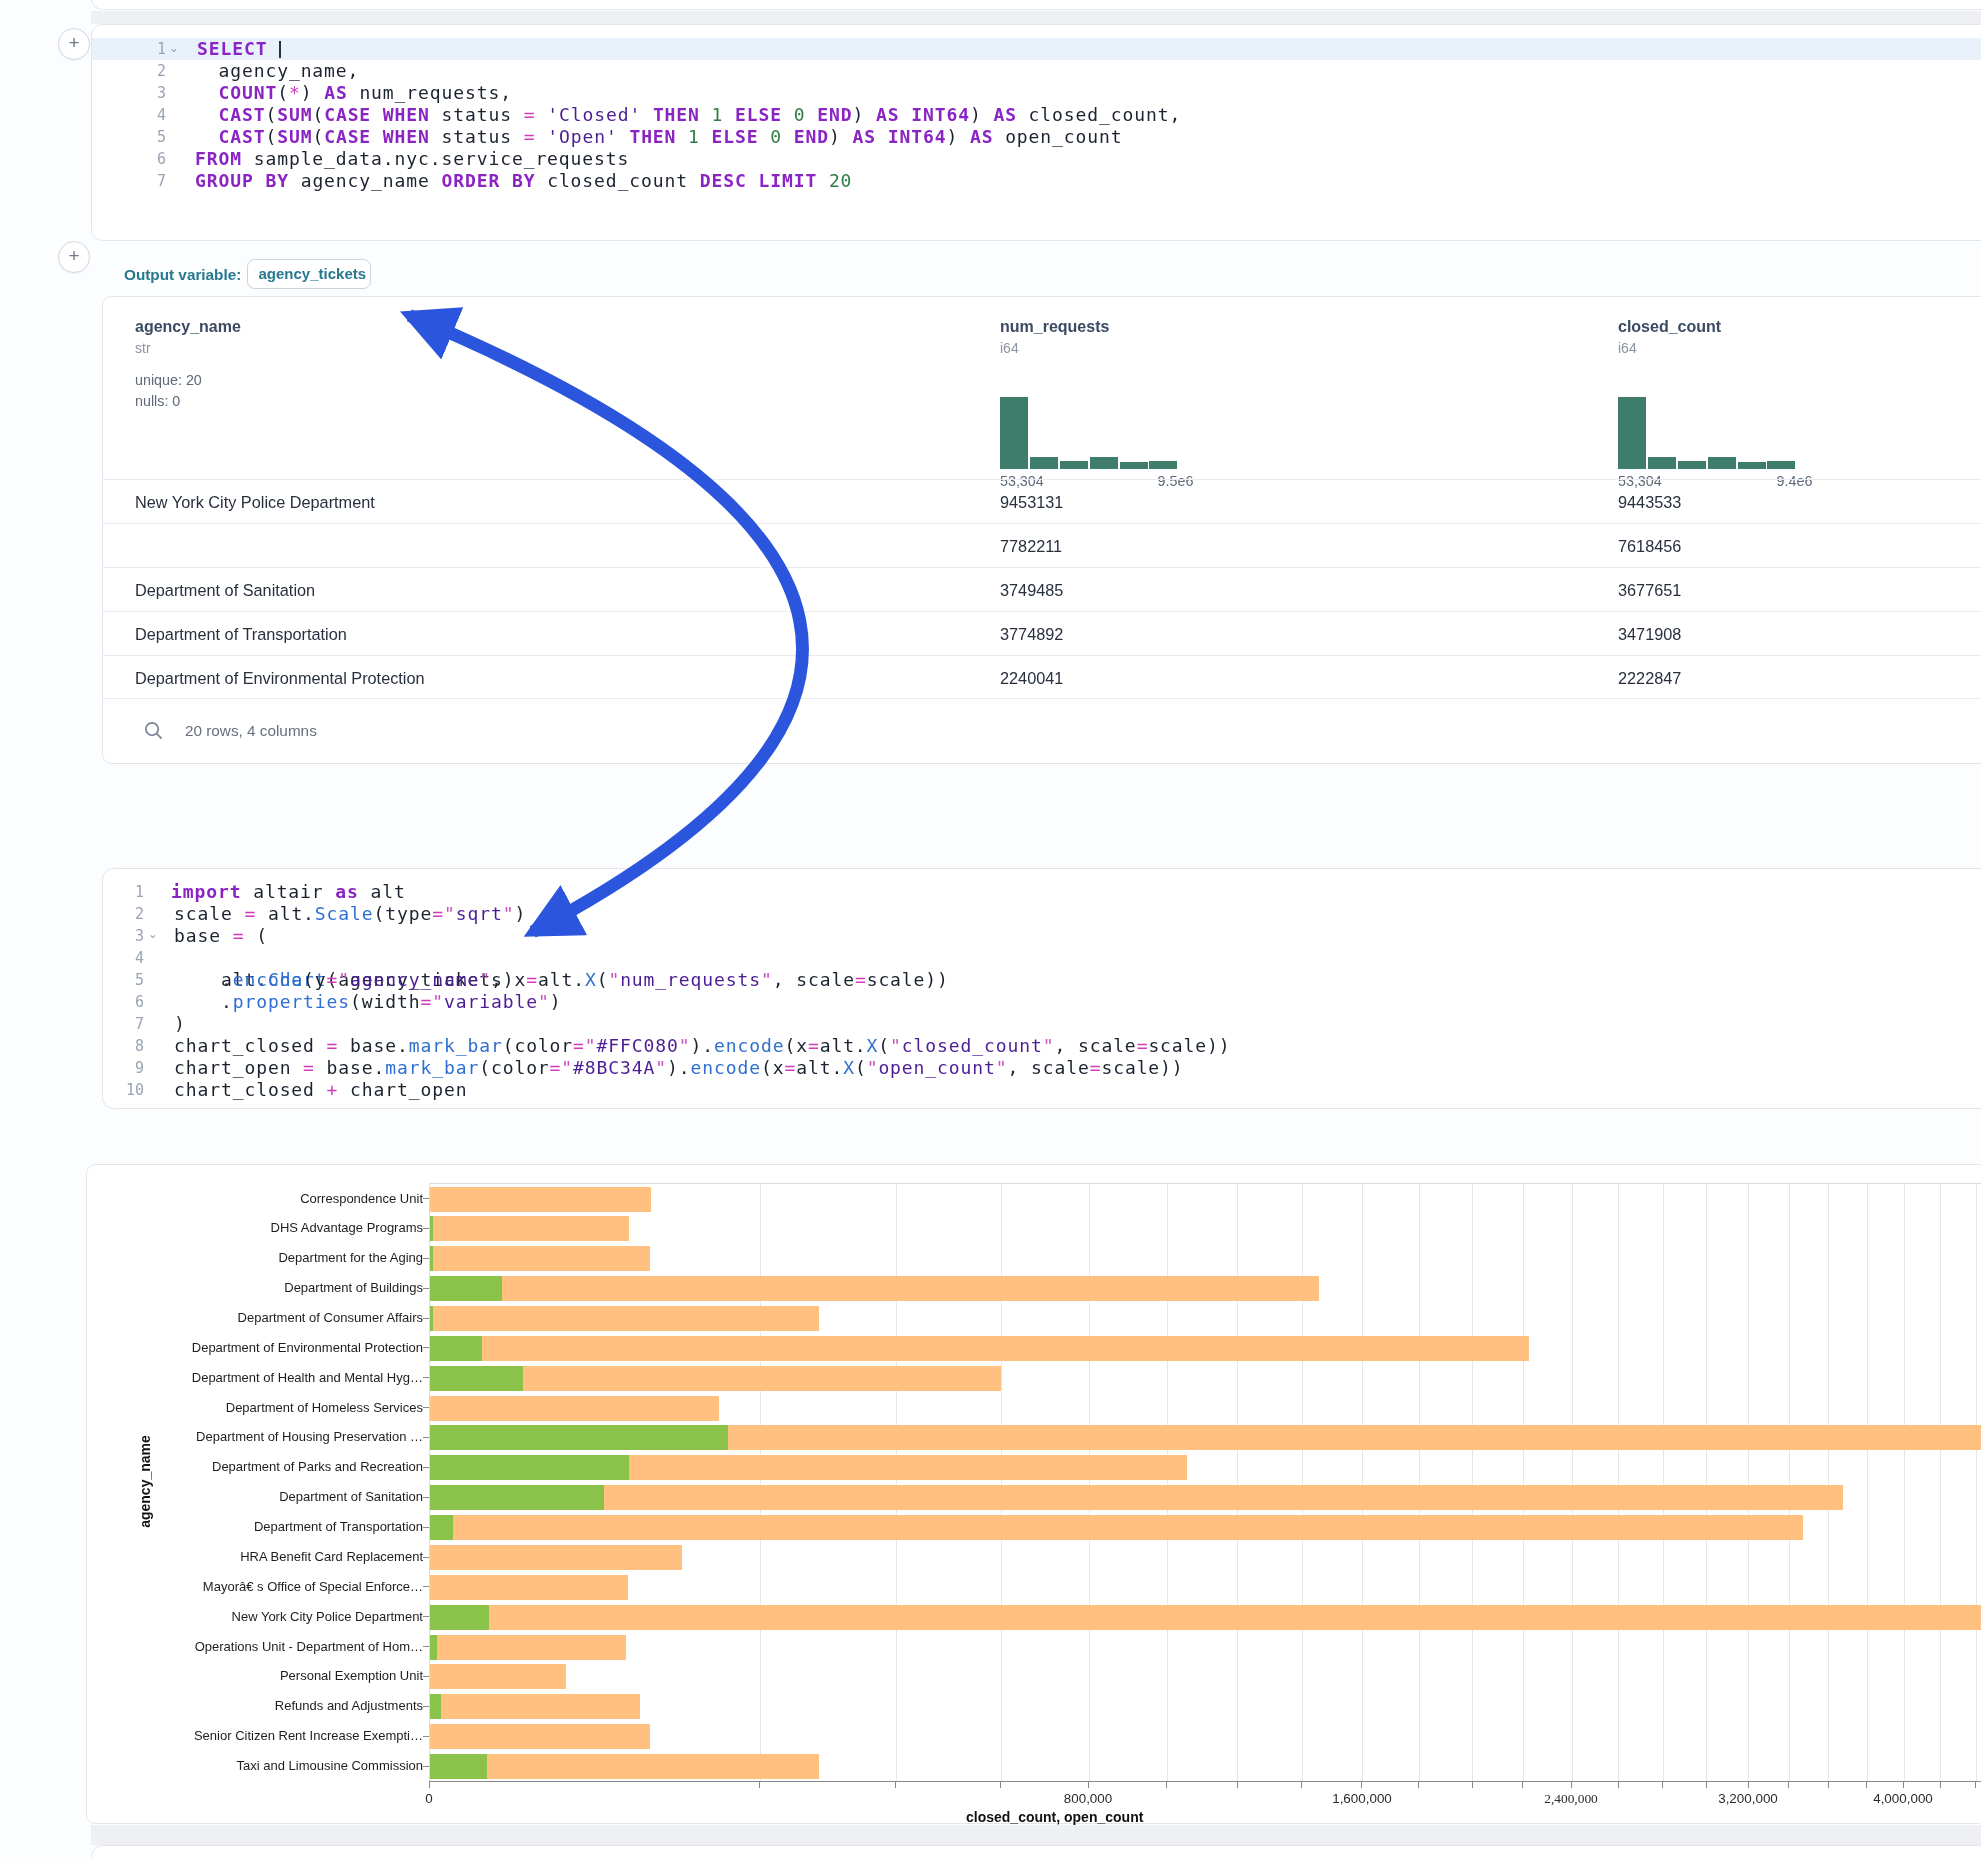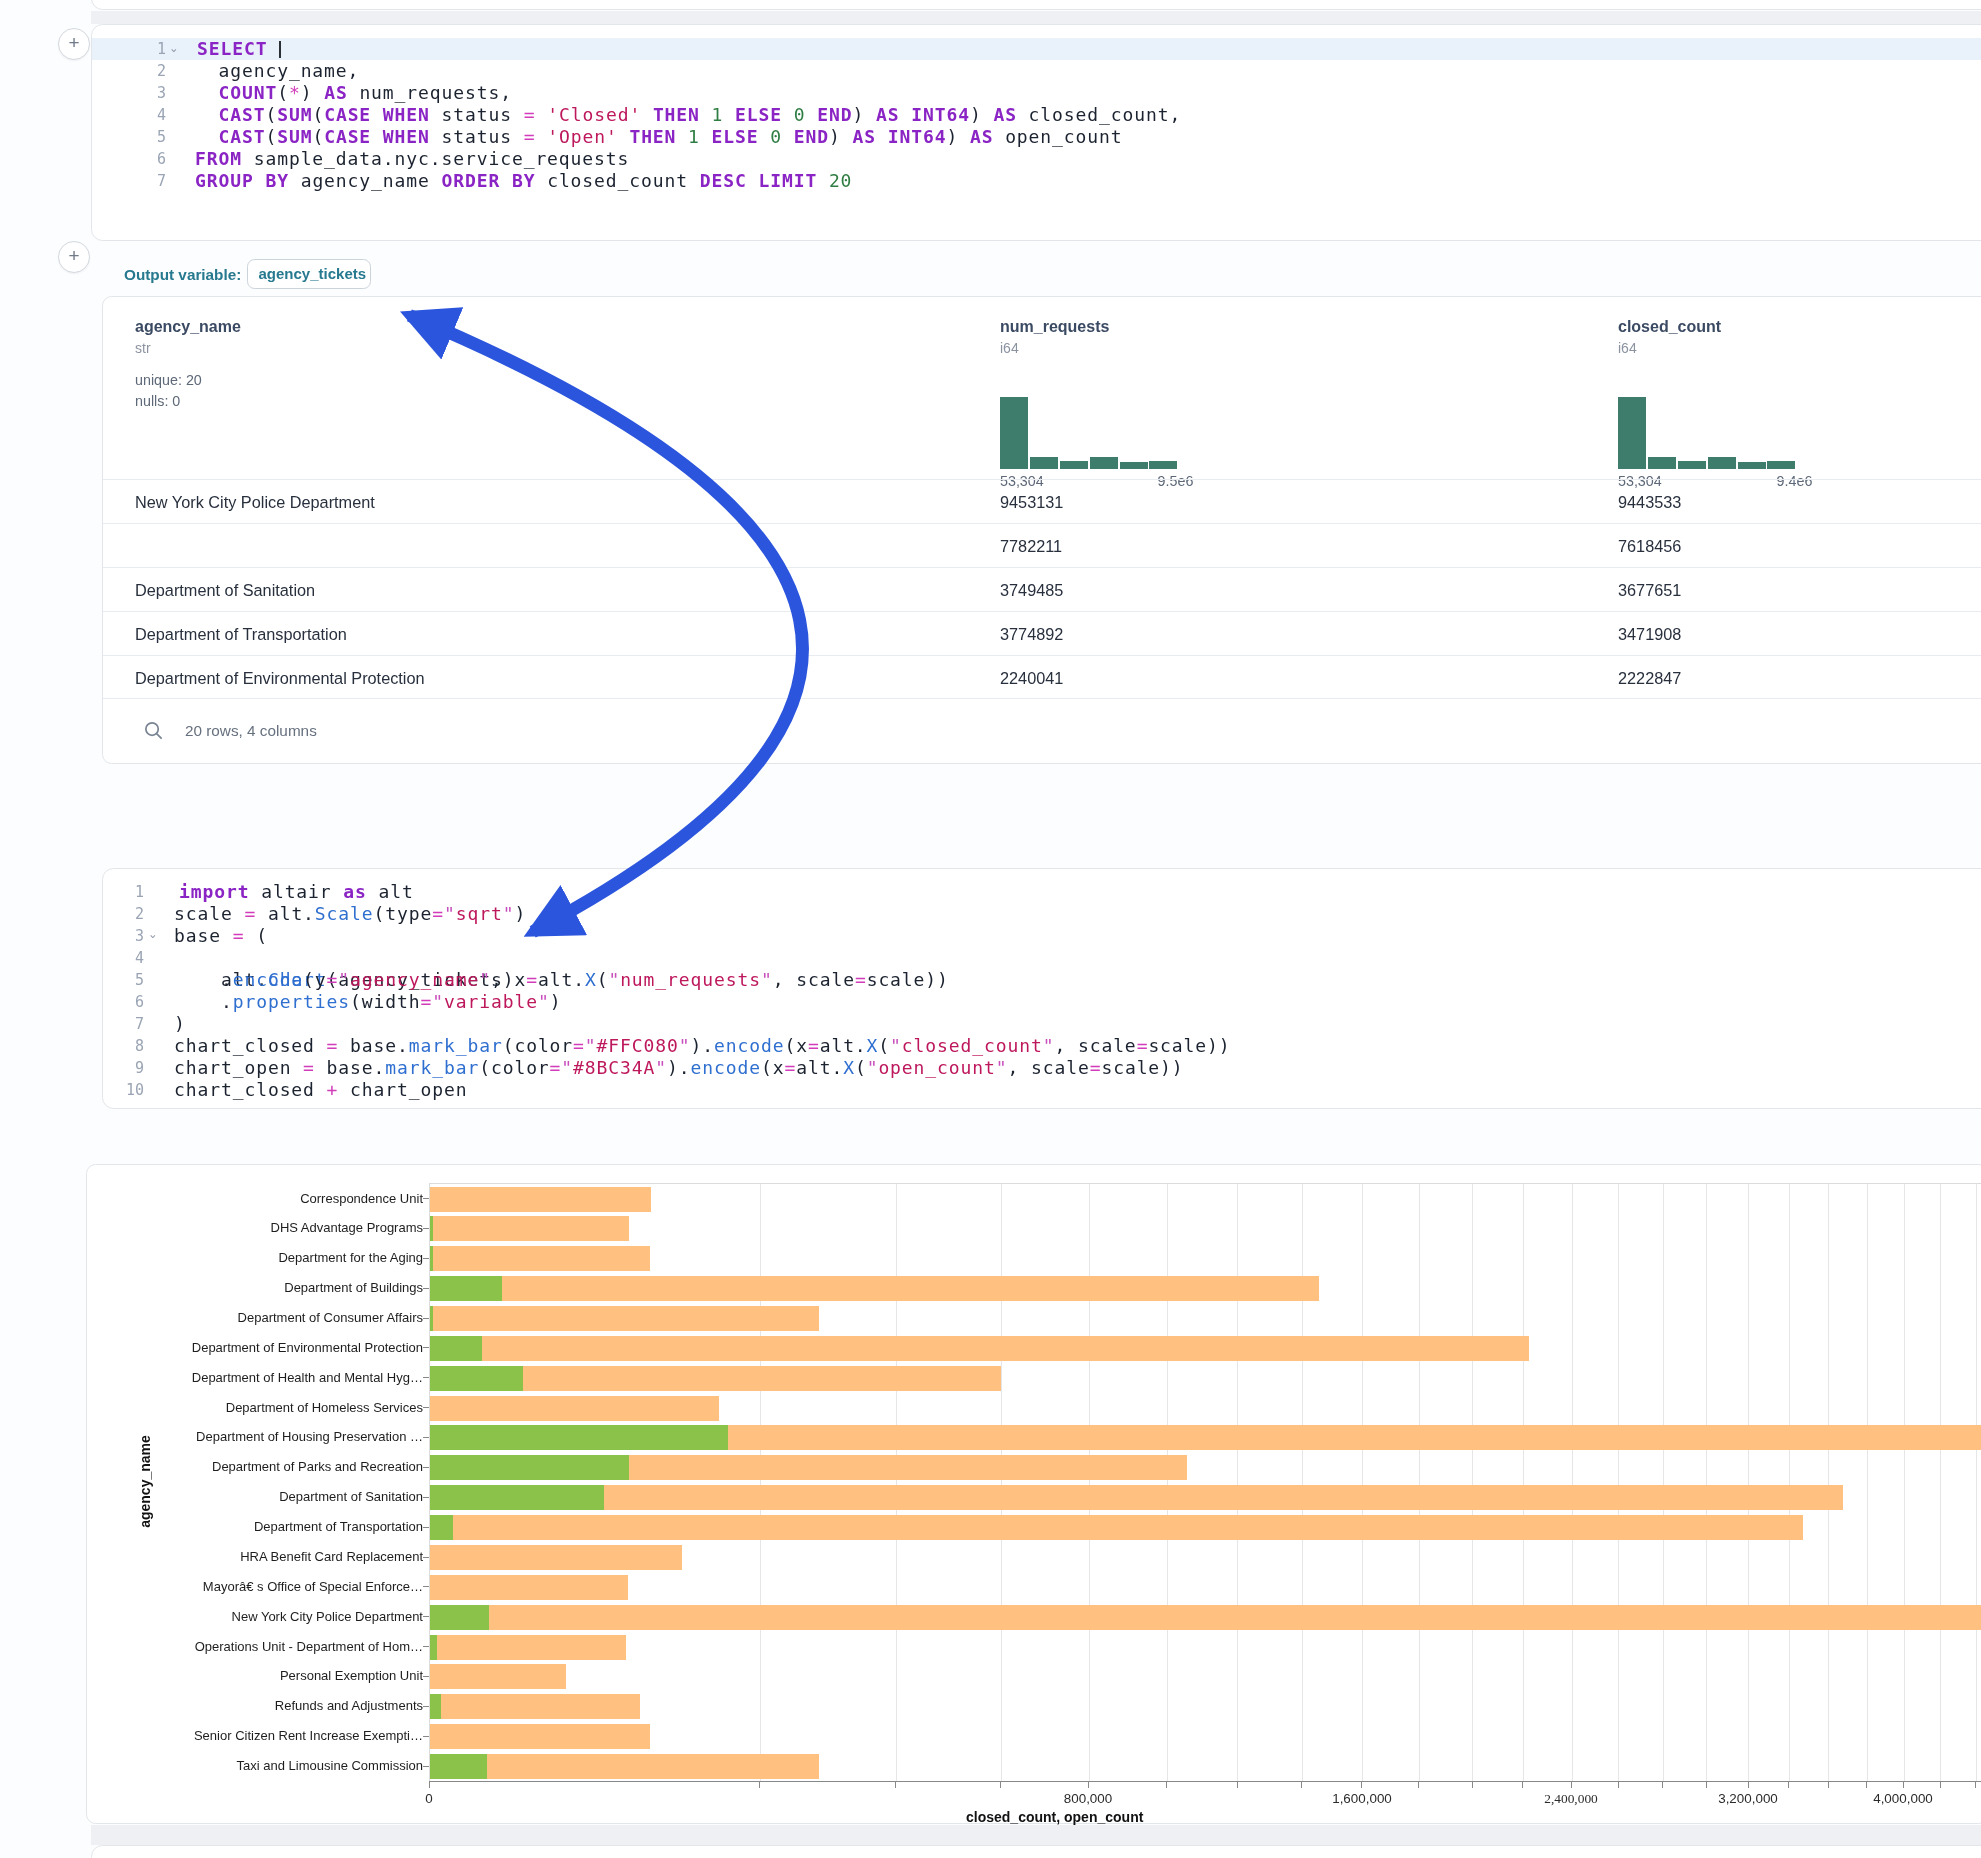--- a/index.html
+++ b/index.html
@@ -14,21 +14,21 @@
   .code-line{position:relative;height:22px;line-height:22px;white-space:pre;}
   .code-line.active::before{content:"";position:absolute;left:0;top:0;height:100%;width:1912px;background:#e9f1fb;}
   .ln-num{position:absolute;top:0;text-align:right;color:#9aa4b4;
     font-family:"DejaVu Sans Mono",monospace;font-size:15px;}
   .ln-fold{position:absolute;top:-1.9px;color:#8d97a7;font-size:11.5px;font-family:"DejaVu Sans",sans-serif;}
   .ln-code{position:absolute;top:0;color:#1c2330;
     font-family:"DejaVu Sans Mono",monospace;font-size:18px;letter-spacing:0.9px;}
   .tk-kw{color:#8b24c4;font-weight:bold;}
   .tk-op{color:#d23cbb;}
   .tk-num{color:#2f7d43;}
-  .tk-str{color:#be185d;}
+  .tk-str{color:#4c1d95;}
   .tk-q{color:#c94fbe;}
   .tk-fn{color:#2f6fd0;}
   .caret{display:inline-block;width:1.9px;height:17px;background:#2b2f36;vertical-align:-2.9px;}
   
   .plus-btn{position:absolute;width:30px;height:30px;border:1px solid #d4d9df;border-radius:50%;
     background:#fff;color:#707a88;font-size:19px;line-height:27px;text-align:center;
     box-shadow:0 1px 1.9px rgba(0,0,0,.05);cursor:pointer;}
   
   .outvar-label{position:absolute;color:#26798f;font-size:15.3px;font-weight:bold;}
   .outvar-pill{position:absolute;border:1px solid #ccd4db;border-radius:7.6px;background:#fff;
@@ -146,21 +146,21 @@
     <svg class="search-glyph" style="left:40px;top:21px;" width="21" height="21" viewBox="0 0 22 22">
       <circle cx="9.5" cy="9.5" r="6.5" fill="none" stroke="#7a8594" stroke-width="1.8"></circle>
       <line x1="14.5" y1="14.5" x2="19" y2="19" stroke="#7a8594" stroke-width="1.8" stroke-linecap="round"></line>
     </svg>
     <div class="tbl-footer-text" style="left:82px;top:23px;">20 rows, 4 columns</div>
   </div>
 </div>
 
 <div class="card" style="left:102px;top:868px;width:1902px;height:241px;overflow:hidden;">
   <div id="py-lines" class="code-area" style="top:11.5px;">
-      <div class="code-line"><span class="ln-num" style="left: 0px; width: 41px;">1</span><span class="ln-code" style="left: 76px;"><span class="tk-kw">import</span><span> altair </span><span class="tk-kw">as</span><span> alt</span></span></div>
+      <div class="code-line"><span class="ln-num" style="left: 0px; width: 41px;">1</span><span class="ln-code" style="left: 68px;"><span class="tk-kw">import</span><span> altair </span><span class="tk-kw">as</span><span> alt</span></span></div>
       <div class="code-line"><span class="ln-num" style="left: 0px; width: 41px;">2</span><span class="ln-code" style="left: 71px;"><span>scale </span><span class="tk-op">=</span><span> alt.</span><span class="tk-fn">Scale</span><span>(type</span><span class="tk-op">=</span><span class="tk-q">"</span><span class="tk-str">sqrt</span><span class="tk-q">"</span><span>)</span></span></div>
       <div class="code-line"><span class="ln-num" style="left: 0px; width: 41px;">3</span><span class="ln-fold" style="left: 45px;">⌄</span><span class="ln-code" style="left: 71px;"><span>base </span><span class="tk-op">=</span><span> (</span></span></div>
       <div class="code-line"><span class="ln-num" style="left: 0px; width: 41px;">4</span><span class="ln-code" style="left: 71px; margin-top: 22px;"><span>    alt.</span><span class="tk-fn">Chart</span><span>(agency_tickets)</span></span></div>
       <div class="code-line"><span class="ln-num" style="left: 0px; width: 41px;">5</span><span class="ln-code" style="left: 71px;"><span>    .</span><span class="tk-fn">encode</span><span>(y</span><span class="tk-op">=</span><span class="tk-q">"</span><span class="tk-str">agency_name</span><span class="tk-q">"</span><span>, x</span><span class="tk-op">=</span><span>alt.</span><span class="tk-fn">X</span><span>(</span><span class="tk-q">"</span><span class="tk-str">num_requests</span><span class="tk-q">"</span><span>, scale</span><span class="tk-op">=</span><span>scale))</span></span></div>
       <div class="code-line"><span class="ln-num" style="left: 0px; width: 41px;">6</span><span class="ln-code" style="left: 71px;"><span>    .</span><span class="tk-fn">properties</span><span>(width</span><span class="tk-op">=</span><span class="tk-q">"</span><span class="tk-str">variable</span><span class="tk-q">"</span><span>)</span></span></div>
       <div class="code-line"><span class="ln-num" style="left: 0px; width: 41px;">7</span><span class="ln-code" style="left: 71px;"><span>)</span></span></div>
       <div class="code-line"><span class="ln-num" style="left: 0px; width: 41px;">8</span><span class="ln-code" style="left: 71px;"><span>chart_closed </span><span class="tk-op">=</span><span> base.</span><span class="tk-fn">mark_bar</span><span>(color</span><span class="tk-op">=</span><span class="tk-q">"</span><span class="tk-str">#FFC080</span><span class="tk-q">"</span><span>).</span><span class="tk-fn">encode</span><span>(x</span><span class="tk-op">=</span><span>alt.</span><span class="tk-fn">X</span><span>(</span><span class="tk-q">"</span><span class="tk-str">closed_count</span><span class="tk-q">"</span><span>, scale</span><span class="tk-op">=</span><span>scale))</span></span></div>
       <div class="code-line"><span class="ln-num" style="left: 0px; width: 41px;">9</span><span class="ln-code" style="left: 71px;"><span>chart_open </span><span class="tk-op">=</span><span> base.</span><span class="tk-fn">mark_bar</span><span>(color</span><span class="tk-op">=</span><span class="tk-q">"</span><span class="tk-str">#8BC34A</span><span class="tk-q">"</span><span>).</span><span class="tk-fn">encode</span><span>(x</span><span class="tk-op">=</span><span>alt.</span><span class="tk-fn">X</span><span>(</span><span class="tk-q">"</span><span class="tk-str">open_count</span><span class="tk-q">"</span><span>, scale</span><span class="tk-op">=</span><span>scale))</span></span></div>
       <div class="code-line"><span class="ln-num" style="left: 0px; width: 41px;">10</span><span class="ln-code" style="left: 71px;"><span>chart_closed </span><span class="tk-op">+</span><span> chart_open</span></span></div>
     </div>

